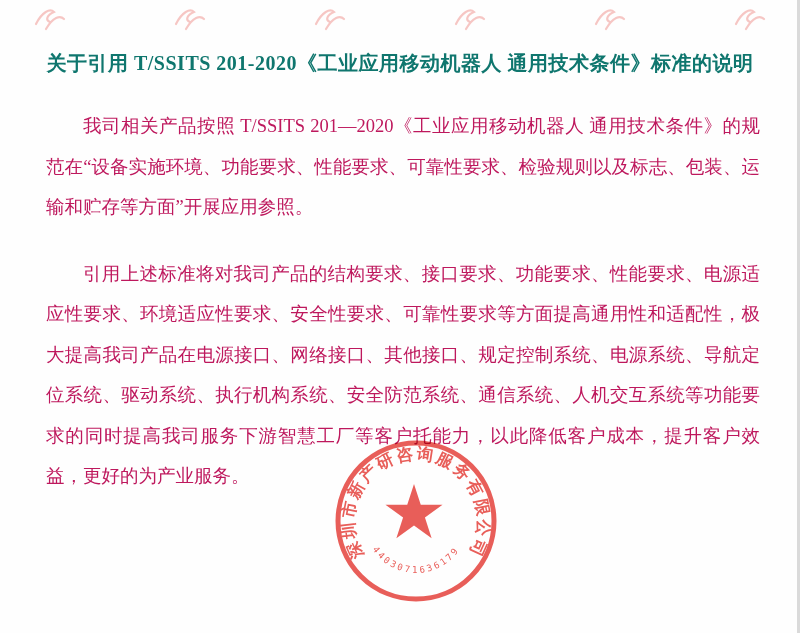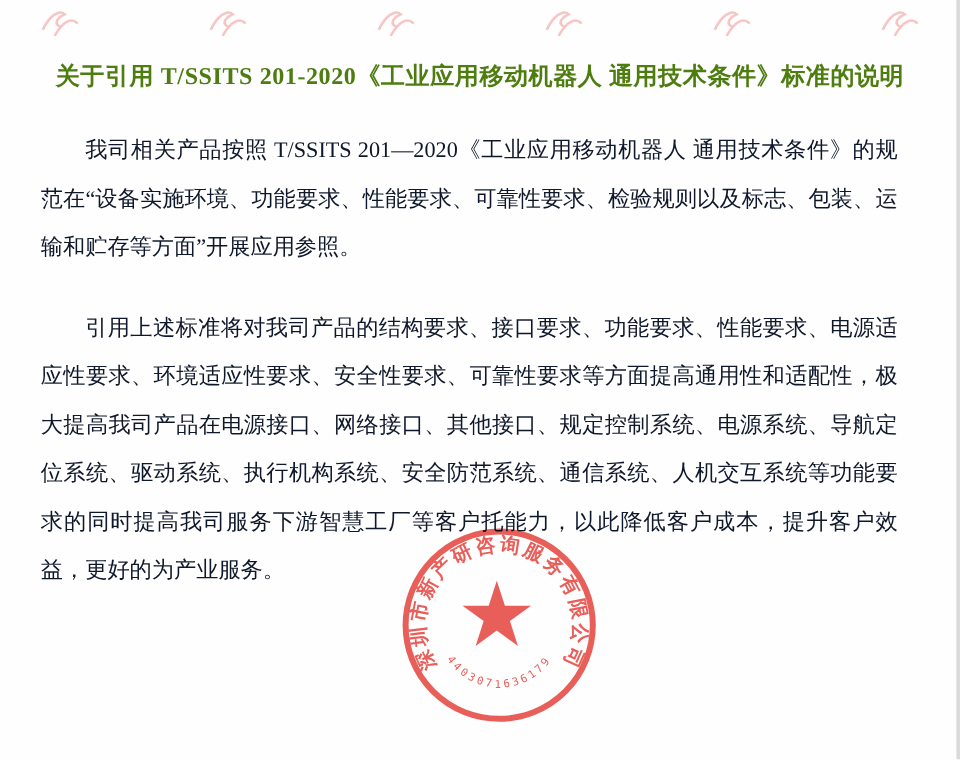--- a/index.html
+++ b/index.html
@@ -13,29 +13,29 @@
   .page{position:absolute;inset:0;background:#fefefe;}
 
   
   .top-marks{position:absolute;left:0;top:0;width:800px;height:42px;opacity:.55;}
 
   
   .doc-title{
     position:absolute;top:50px;left:30px;right:30px;
     text-align:center;
     font-size:20px;font-weight:bold;
-    color:#4d7c0f;
+    color:#0f766e;
     letter-spacing:.5px;
     white-space:nowrap;
   }
 
   
   .doc-body{
-    position:absolute;top:106px;left:34px;width:714px;
-    color:#0f172a;
+    position:absolute;top:106px;left:46px;width:714px;
+    color:#be185d;
     font-size:18.5px;
     line-height:40.5px;
     text-align:justify;
   }
   .doc-body p{
     margin:0;
     text-indent:2em;
   }
   .doc-body p + p{margin-top:26px;font-family:Liberation Serif, serif;}
 

